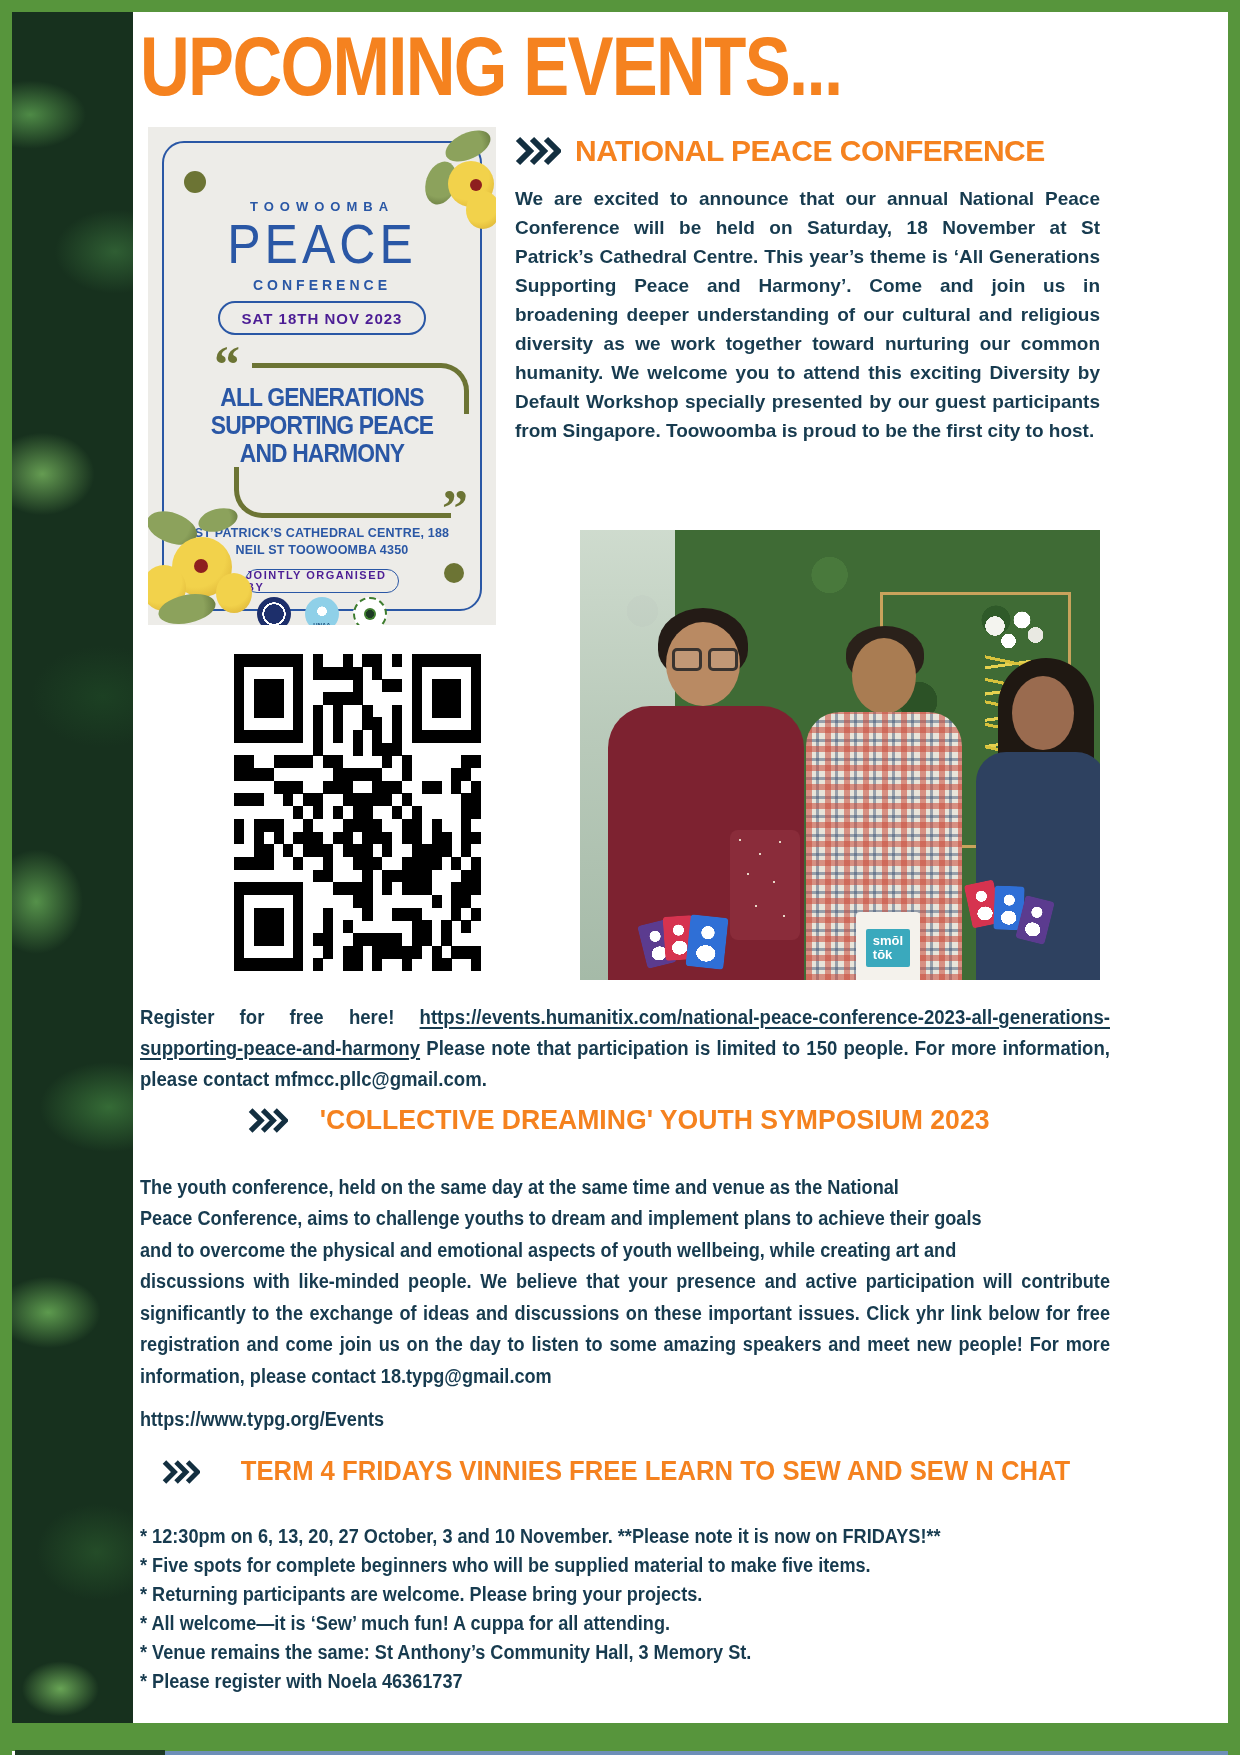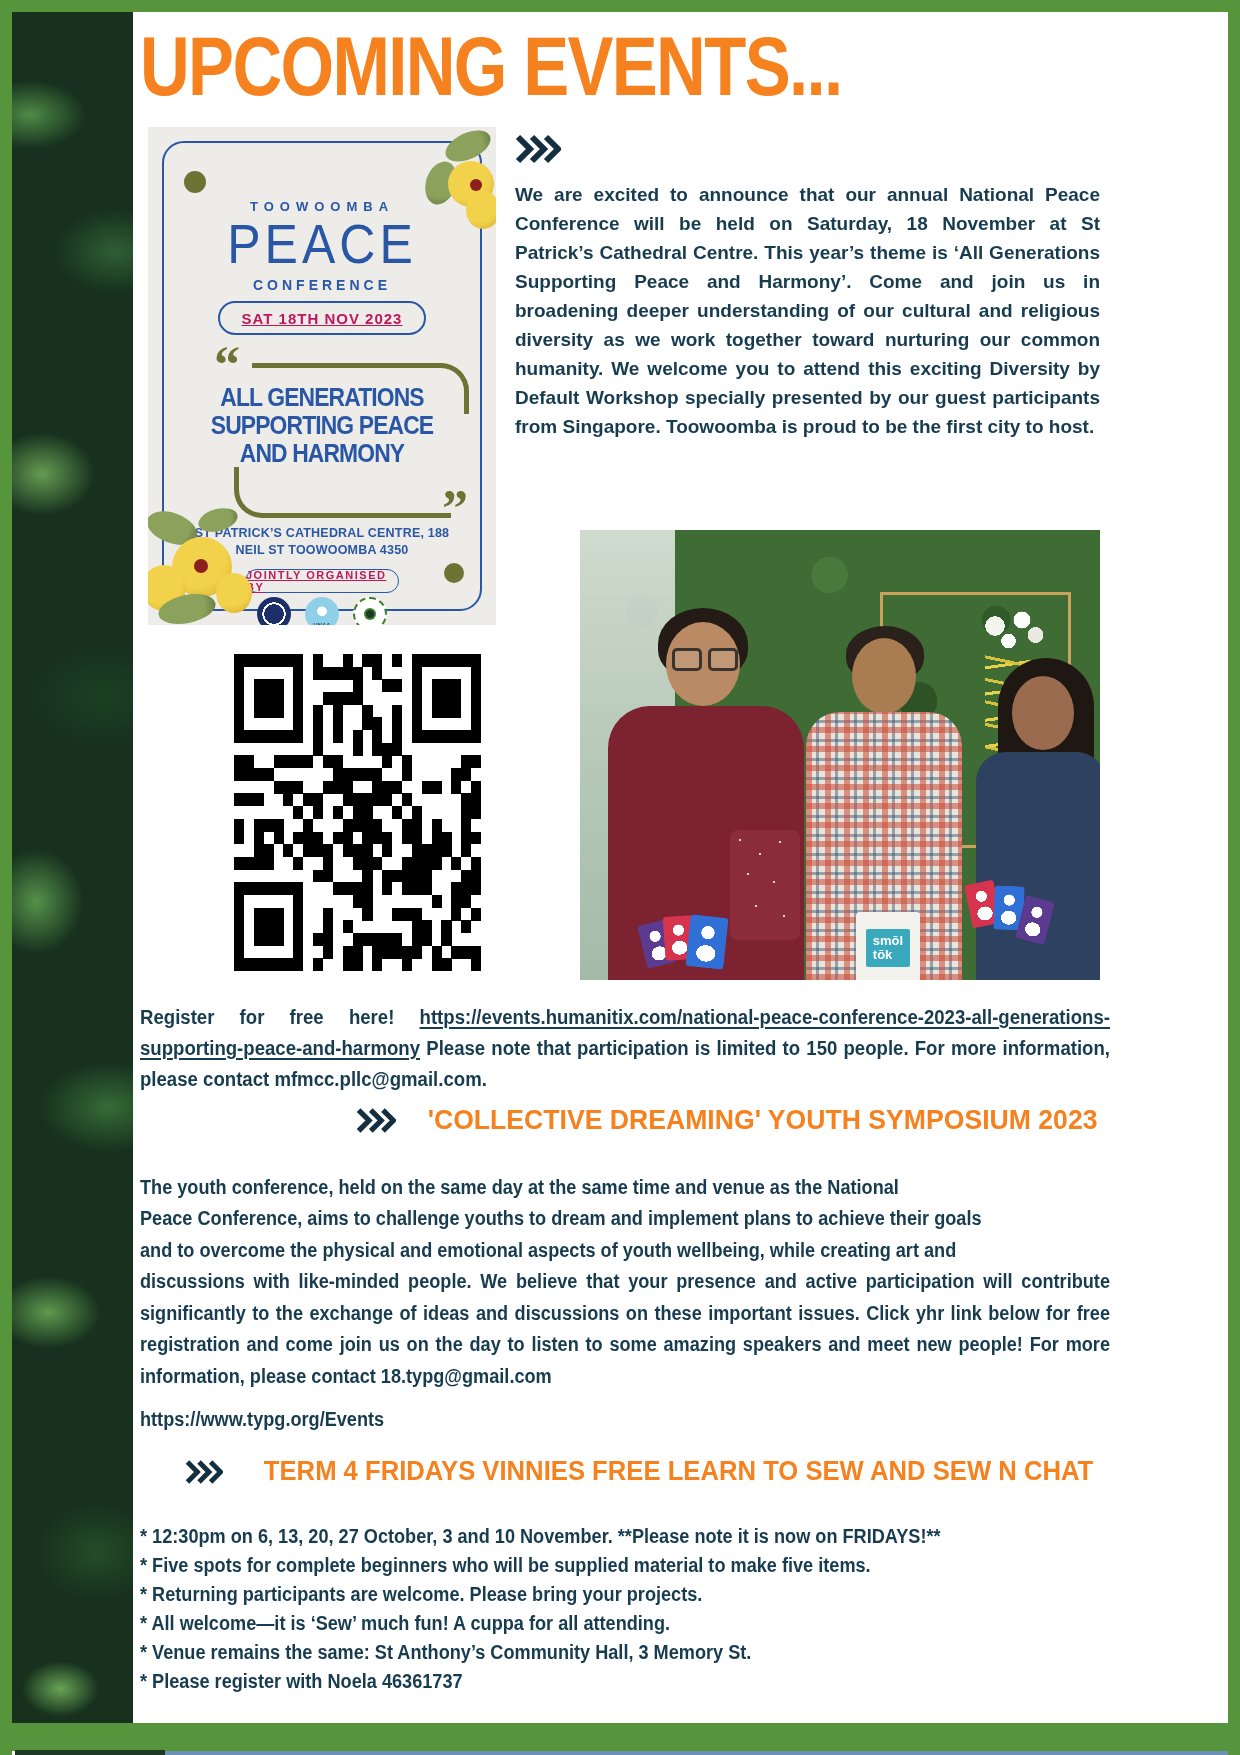--- a/index.html
+++ b/index.html
@@ -28,32 +28,32 @@
 
   
   .main-title{position:absolute;left:140px;top:18px;margin:0;font-size:84px;font-weight:bold;
     letter-spacing:-2px;color:#F5821F;transform:scaleX(.82);transform-origin:0 0;white-space:nowrap;}
 
   
   .chev{flex:0 0 auto;}
   
   .headrow{display:flex;align-items:center;gap:14px;}
   .headrow h2{margin:0;color:#F5821F;font-weight:bold;white-space:nowrap;}
-  .center-head{position:absolute;left:140px;width:975px;display:flex;justify-content:flex-end;}
+  .center-head{position:absolute;left:140px;width:975px;display:flex;justify-content:center;}
 
   
   .poster{position:absolute;left:148px;top:127px;width:348px;height:498px;background:#EDECE8;overflow:hidden;}
   .p-border{position:absolute;left:14px;top:14px;right:14px;bottom:14px;border:2px solid #2A57A5;border-radius:22px;}
   .p-dot{position:absolute;background:#6C7434;border-radius:50%;}
   .p-center{position:absolute;left:0;width:100%;text-align:center;color:#2A57A5;}
   .p-national{top:72px;font-size:13px;font-weight:bold;letter-spacing:6px;}
   .p-peace{top:84px;font-size:50px;font-weight:500;letter-spacing:4px;transform:scaleY(1.12);transform-origin:top;}
   .p-conference{top:150px;font-size:14px;font-weight:bold;letter-spacing:4px;}
   .p-pill{position:absolute;left:50%;transform:translateX(-50%);border:2px solid #2A57A5;
-    color:#be185d;display:flex;align-items:center;justify-content:center;text-decoration:underline;}
+    color:#4c1d95;display:flex;align-items:center;justify-content:center;}
   .p-pill-date{top:174px;width:204px;height:30px;border-radius:17px;font-size:15px;font-weight:bold;letter-spacing:1px;}
   .p-quote-mark{position:absolute;color:#6C7434;font-family:"Liberation Serif",serif;font-size:52px;font-weight:bold;line-height:20px;}
   .p-brk{position:absolute;width:212px;height:46px;}
   .p-brk-top{left:104px;top:236px;border-top:5px solid #6C7434;border-right:5px solid #6C7434;border-radius:0 28px 0 0;}
   .p-brk-bot{left:86px;top:340px;border-bottom:5px solid #6C7434;border-left:5px solid #6C7434;border-radius:0 0 0 28px;}
   .p-quote-text{top:256px;font-size:26px;font-weight:bold;line-height:28px;letter-spacing:-1px;
     white-space:pre-line;transform:scaleX(.88);transform-origin:center top;}
   .p-address{top:398px;font-size:12.5px;font-weight:bold;line-height:17px;white-space:pre-line;letter-spacing:.2px;}
   .p-pill-org{top:442px;width:152px;height:22px;border-radius:12px;font-size:11px;font-weight:bold;letter-spacing:1.5px;border-width:1.5px;}
   .p-logos{position:absolute;top:470px;left:0;width:100%;display:flex;justify-content:center;gap:14px;}
@@ -203,20 +203,21 @@
 
   <div class="peace-col">
     <div class="headrow">
       <svg class="chev" width="46" height="30" viewBox="0 0 46 30">
         <g fill="none" stroke="#132F40" stroke-width="6">
           <path d="M3 3 L15 15 L3 27"></path>
             <path d="M17 3 L29 15 L17 27"></path>
             <path d="M31 3 L43 15 L31 27"></path>
         </g>
       </svg>
+      <h2>NATIONAL PEACE CONFERENCE</h2>
     </div>
     <p class="peace-body">We are excited to announce that our annual National Peace Conference will be held on Saturday, 18 November at St Patrick’s Cathedral Centre. This year’s theme is ‘All Generations Supporting Peace and Harmony’. Come and join us in broadening deeper understanding of our cultural and religious diversity as we work together toward nurturing our common humanity. We welcome you to attend this exciting Diversity by Default Workshop specially presented by our guest participants from Singapore. Toowoomba is proud to be the first city to host.</p>
   </div>
 
   <div class="photo">
     <div class="hedge"></div>
     <div class="windowlight"></div>
     <div class="goldframe"></div>
     <div class="whiteflower"></div>
     <div class="yellowdrape"></div>

